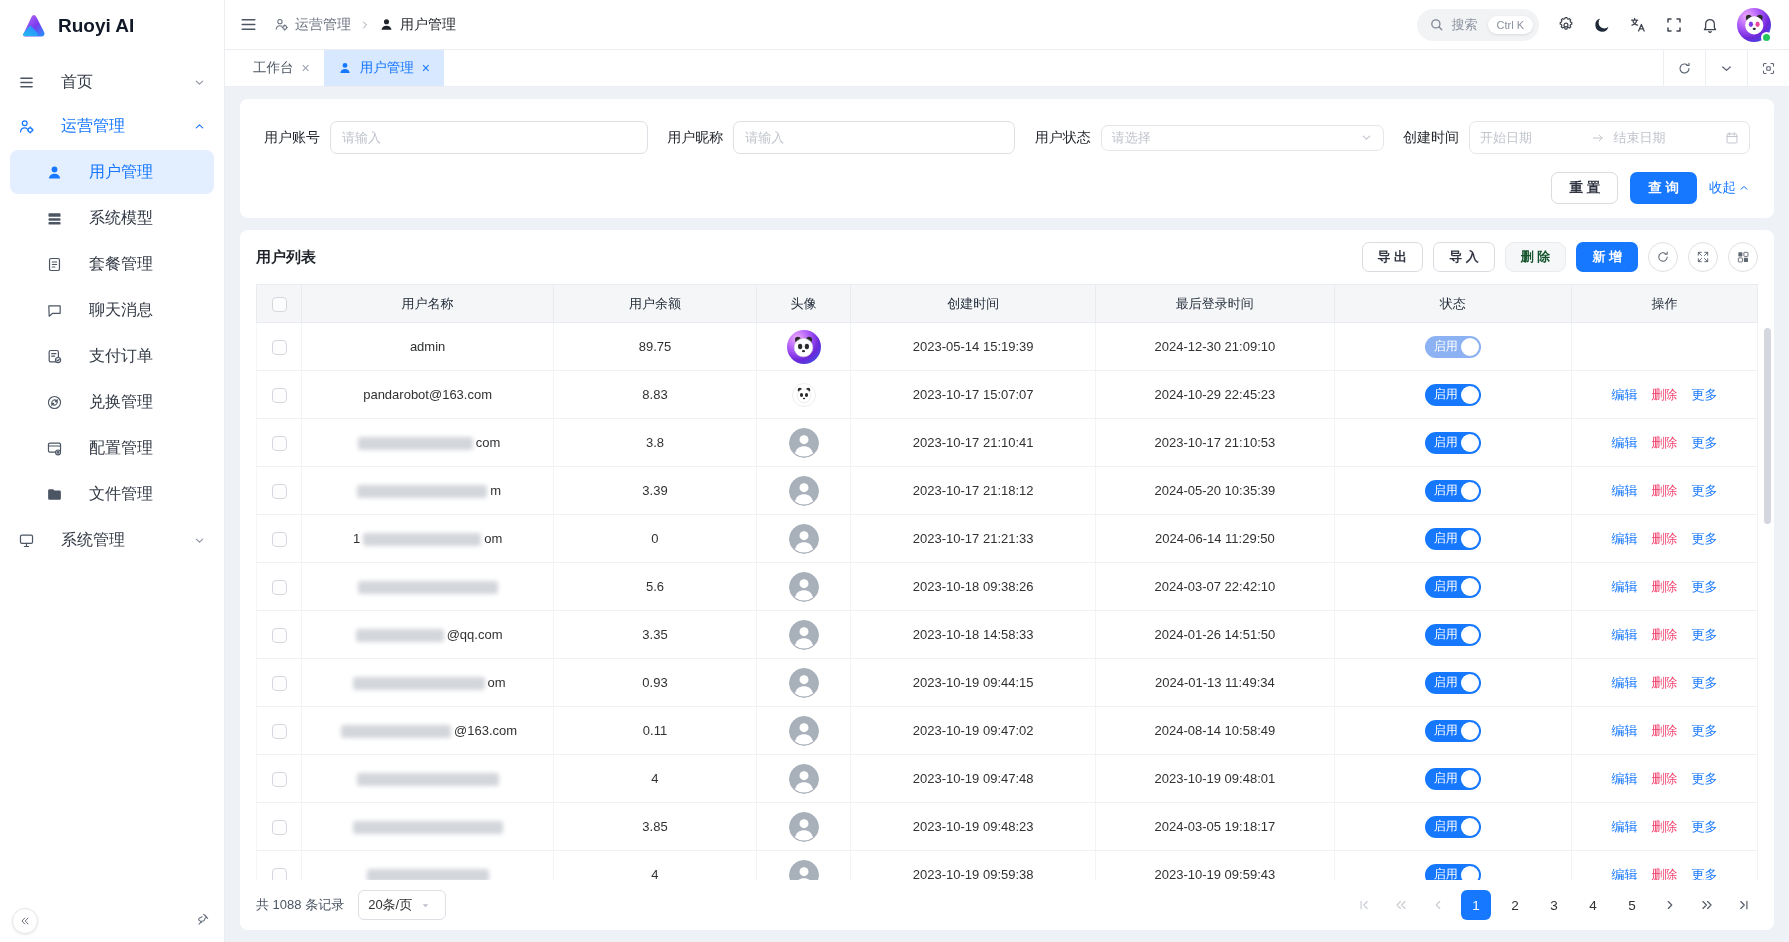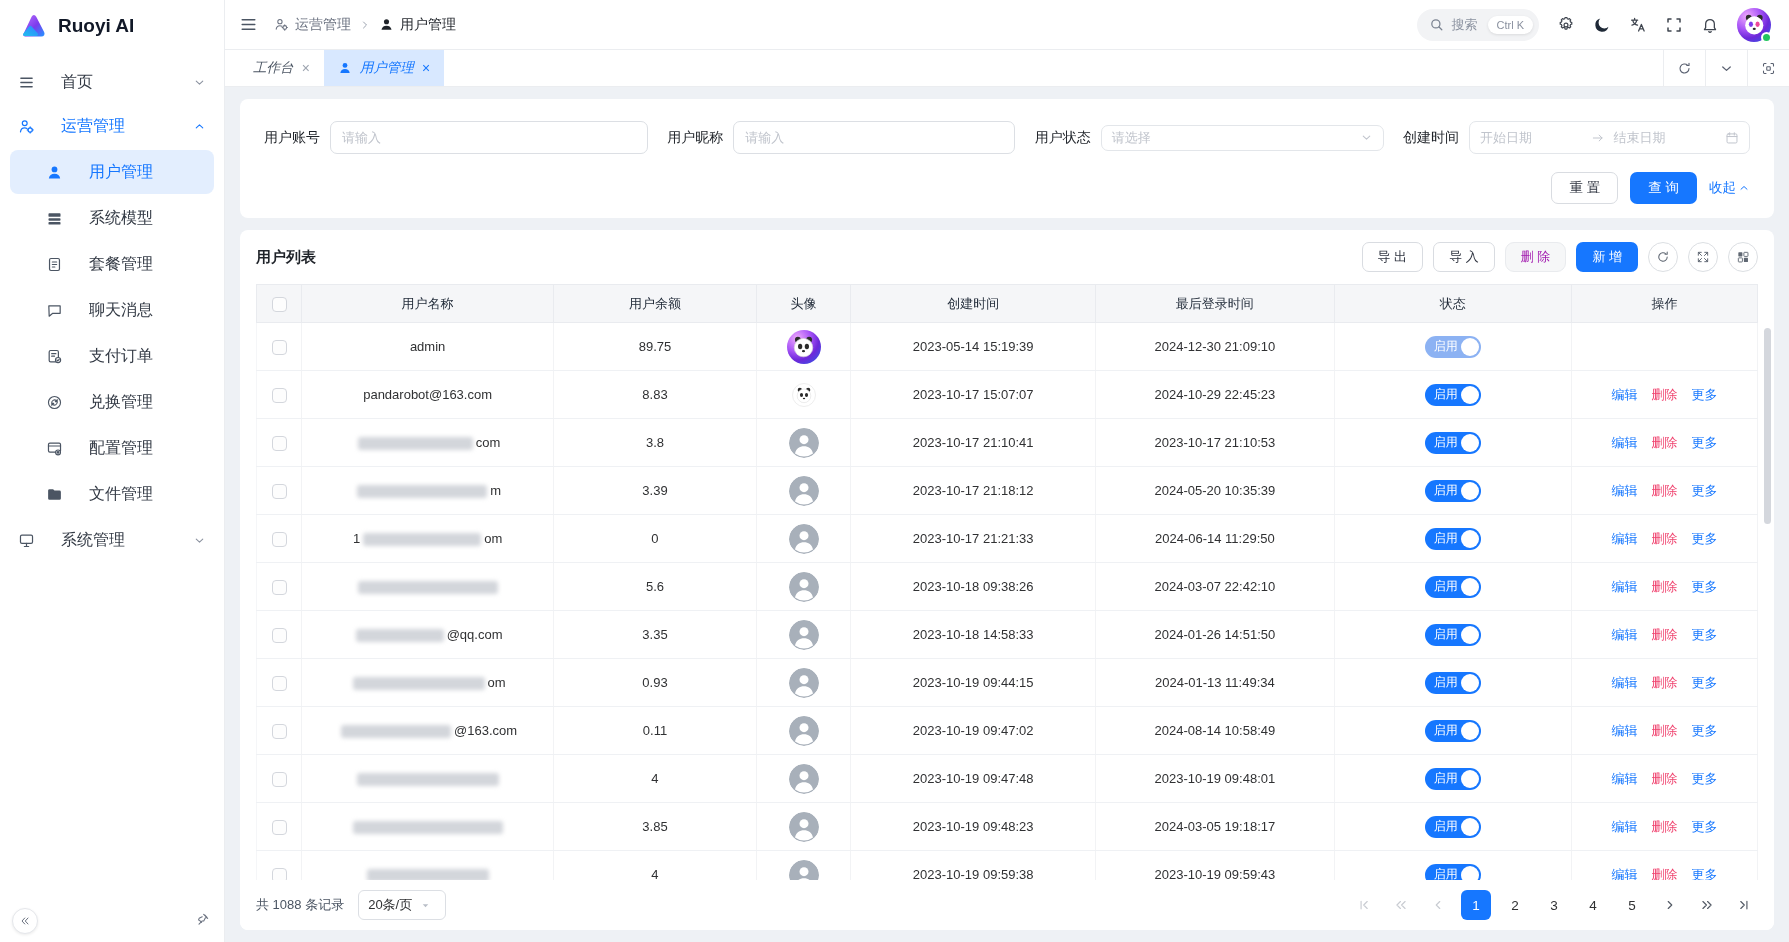--- a/index.html
+++ b/index.html
@@ -43,21 +43,21 @@
   .search-pill kbd { background:#fff; border-radius:11px; padding:3px 9px; font-size:11px; color:#8a919f; box-shadow:0 1px 3px rgba(0,0,0,.1); font-family:inherit; }
   .top-icon { width:18px; height:18px; color:#3f454f; cursor:pointer; }
   .top-icon.moon { color:#1f2937; }
   .avatar-wrap { position:relative; width:34px; height:34px; cursor:pointer; }
   .avatar-grad { width:100%; height:100%; border-radius:50%; background:radial-gradient(circle at 30% 25%, #f0abfc 0%, #a855f7 38%, #6d28d9 62%, #2563eb 100%); overflow:hidden; display:flex; align-items:center; justify-content:center; }
   .avatar-grad svg { width:78%; height:78%; }
   .status-dot { position:absolute; right:-1px; bottom:-1px; width:11px; height:11px; border-radius:50%; background:#22c55e; border:2px solid #fff; }
 
   
   .tabbar { height:37px; background:#fff; border-bottom:1px solid #ebedf0; display:flex; align-items:stretch; }
-  .tabs { display:flex; padding-left:14px;font-style:italic; }
+  .tabs { display:flex; padding-left:14px; }
   .tab { display:flex; align-items:center; gap:8px; padding:0 14px; font-size:13.5px; color:#4b5563; cursor:pointer; }
   .tab .ic { width:14px; height:14px; }
   .tab-x { font-size:14px; color:#9ca3af; line-height:1; }
   .tab.active { background:#d8e8ff; color:#1677ff; }
   .tab.active .tab-x { color:#1677ff; }
   .tab-tools { margin-left:auto; display:flex; }
   .tab-tool { width:42px; border-left:1px solid #ebedf0; display:flex; align-items:center; justify-content:center; color:#596070; cursor:pointer; }
   .tab-tool .ic { width:15px; height:15px; }
 
   
@@ -72,24 +72,24 @@
   .f-input { height:33px; border:1px solid #dcdfe4; border-radius:7px; padding:0 11px; font-size:13px; color:#3b82f6; outline:none; background:#fff; font-family:inherit; }
   .f-input::placeholder { color:#c0c4cc; }
   .f-select { width:283px; height:26px; border:1px solid #e3e6ea; border-radius:7px; padding:0 10px; display:flex; align-items:center; justify-content:space-between; cursor:pointer; }
   .f-select .ph { color:#c0c4cc; font-size:13px; }
   .f-select .ic { width:13px; height:13px; color:#c0c4cc; }
   .f-dates { width:281px; height:33px; border:1px solid #e3e6ea; border-radius:7px; padding:0 10px; display:flex; align-items:center; gap:8px; cursor:pointer; }
   .f-dates .ph { color:#c0c4cc; font-size:13px; flex:1; }
   .f-dates .ph.end { text-align:left; }
   .f-dates .ic { width:14px; height:14px; color:#c0c4cc; flex:none; }
   .filter-actions { margin-top:18px; display:flex; justify-content:flex-end; align-items:center; gap:12px; }
-  .btn { height:32px; border-radius:7px; padding:0 17px; font-size:13.5px; display:inline-flex; align-items:center; justify-content:center; cursor:pointer; border:1px solid transparent; white-space:nowrap; background:#fff; font-family:inherit; }
+  .btn { height:32px; border-radius:7px; padding:0 17px; font-size:13.5px; display:inline-flex; align-items:center; justify-content:center; cursor:pointer; border:1px solid transparent; white-space:nowrap; background:#fff; font-family:inherit;font-weight:bold; }
   .btn.outline { border-color:#d9dce1; color:#2f3440; }
   .btn.primary { background:#1677ff; color:#fff; }
-  .btn.disabled { background:#f6f7f8; border-color:#e9ebee; color:#a21caf; cursor:not-allowed;border-radius:9px; }
+  .btn.disabled { background:#f6f7f8; border-color:#e9ebee; color:#14532d; cursor:not-allowed;border-radius:9px; }
   .link-collapse { color:#1677ff; font-size:13.5px; display:inline-flex; align-items:center; gap:2px; cursor:pointer; }
   .link-collapse .ic { width:12px; height:12px; }
 
   
   .table-card { flex:1; display:flex; flex-direction:column; min-height:0; }
   .card-head { height:54px; display:flex; align-items:center; justify-content:space-between; padding:0 16px; }
   .card-title { font-size:15px; font-weight:bold; color:#1f2329; }
   .toolbar { display:flex; align-items:center; gap:10px; }
   .btn.sm { height:30px; padding:0 15px; font-size:13px; }
   .icon-btn { width:30px; height:30px; border-radius:50%; border:1px solid #dcdfe3; background:#fff; display:flex; align-items:center; justify-content:center; color:#606873; cursor:pointer; }

